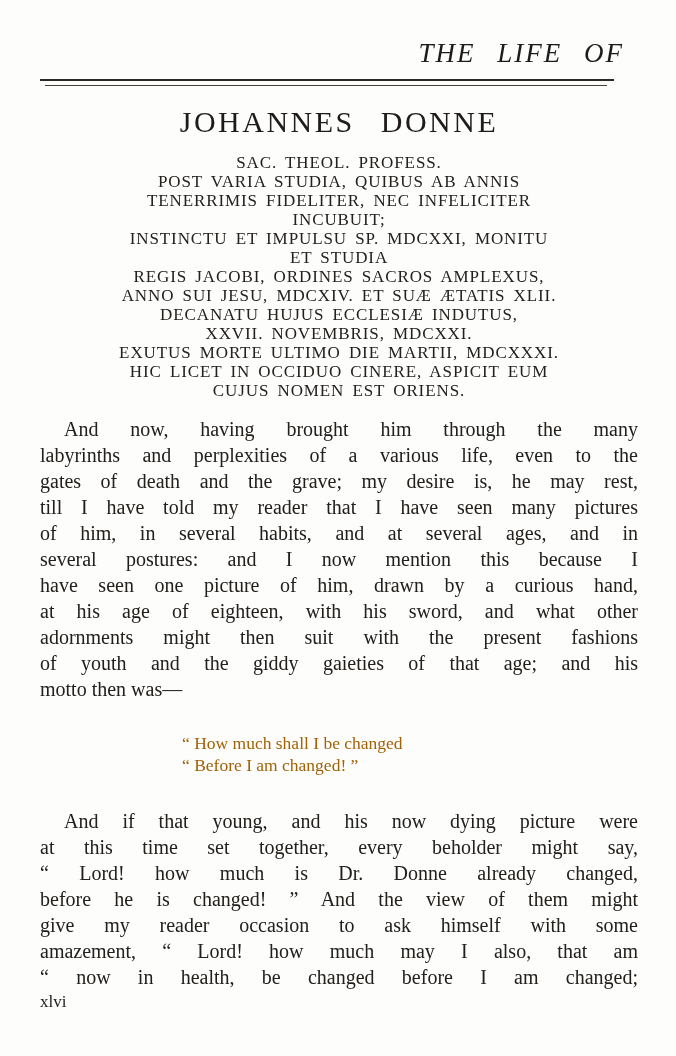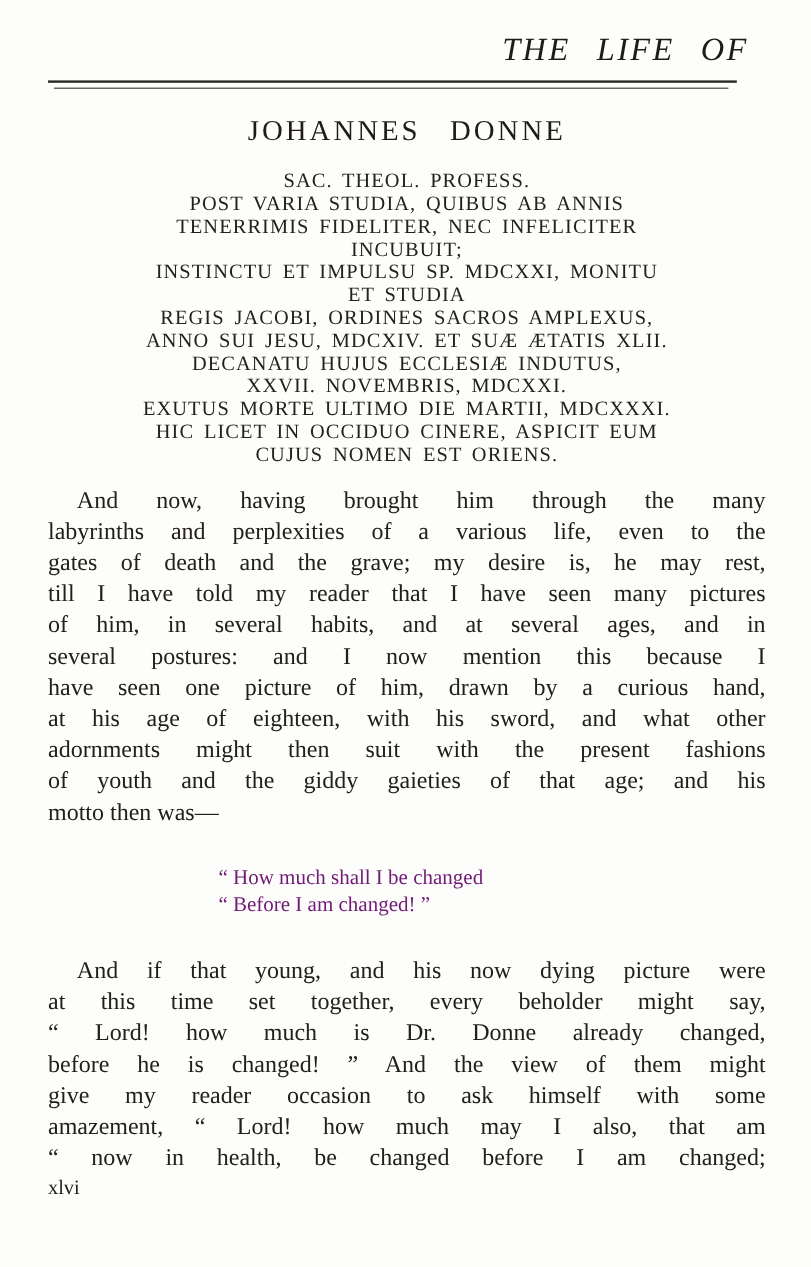--- a/index.html
+++ b/index.html
@@ -4,21 +4,21 @@
 <style>
   html, body { margin: 0; padding: 0; background: #ffffff; }
   .page {
     position: relative;
     width: 676px;
     height: 1056px;
     box-sizing: border-box;
     background: #fdfdfc;
     color: #23201c;
     font-family: "Liberation Serif", serif;
-    padding: 26px 38px 0 40px;
+    padding: 38px 38px 0 40px;
     overflow: hidden;
   }
   .running-head {
     text-align: right;
     font-style: italic;
     font-size: 27px;
     line-height: 30px;
     letter-spacing: 2px;
     word-spacing: 13px;
     padding-right: 14px;
@@ -33,21 +33,21 @@
   .rule-bottom {
     height: 1px;
     background: #474239;
     width: 562px;
     margin-top: 4px;
     margin-left: 5px;
   }
   .title {
     margin: 23px 0 0 0;
     text-align: center;
-    font-size: 24px;
+    font-size: 30px;
     font-weight: normal;
     line-height: 26px;
     letter-spacing: 2.5px;
     word-spacing: 16px;
     color: #1e1b18;
   }
   .epitaph {
     margin-top: 18px;
     text-align: center;
     font-size: 17px;
@@ -71,21 +71,21 @@
   .line.flush {
     text-align: left;
     -moz-text-align-last: left;
     text-align-last: left;
   }
   .quote {
     margin-top: 30px;
     margin-left: 142px;
     font-size: 17.5px;
     line-height: 22px;
-    color: #701a75;
+    color: #a16207;
   }
   .folio {
     text-align: left;
     font-size: 17px;
     line-height: 20px;
     margin-top: 2px;
   }
 </style>
 </head>
 <body>

